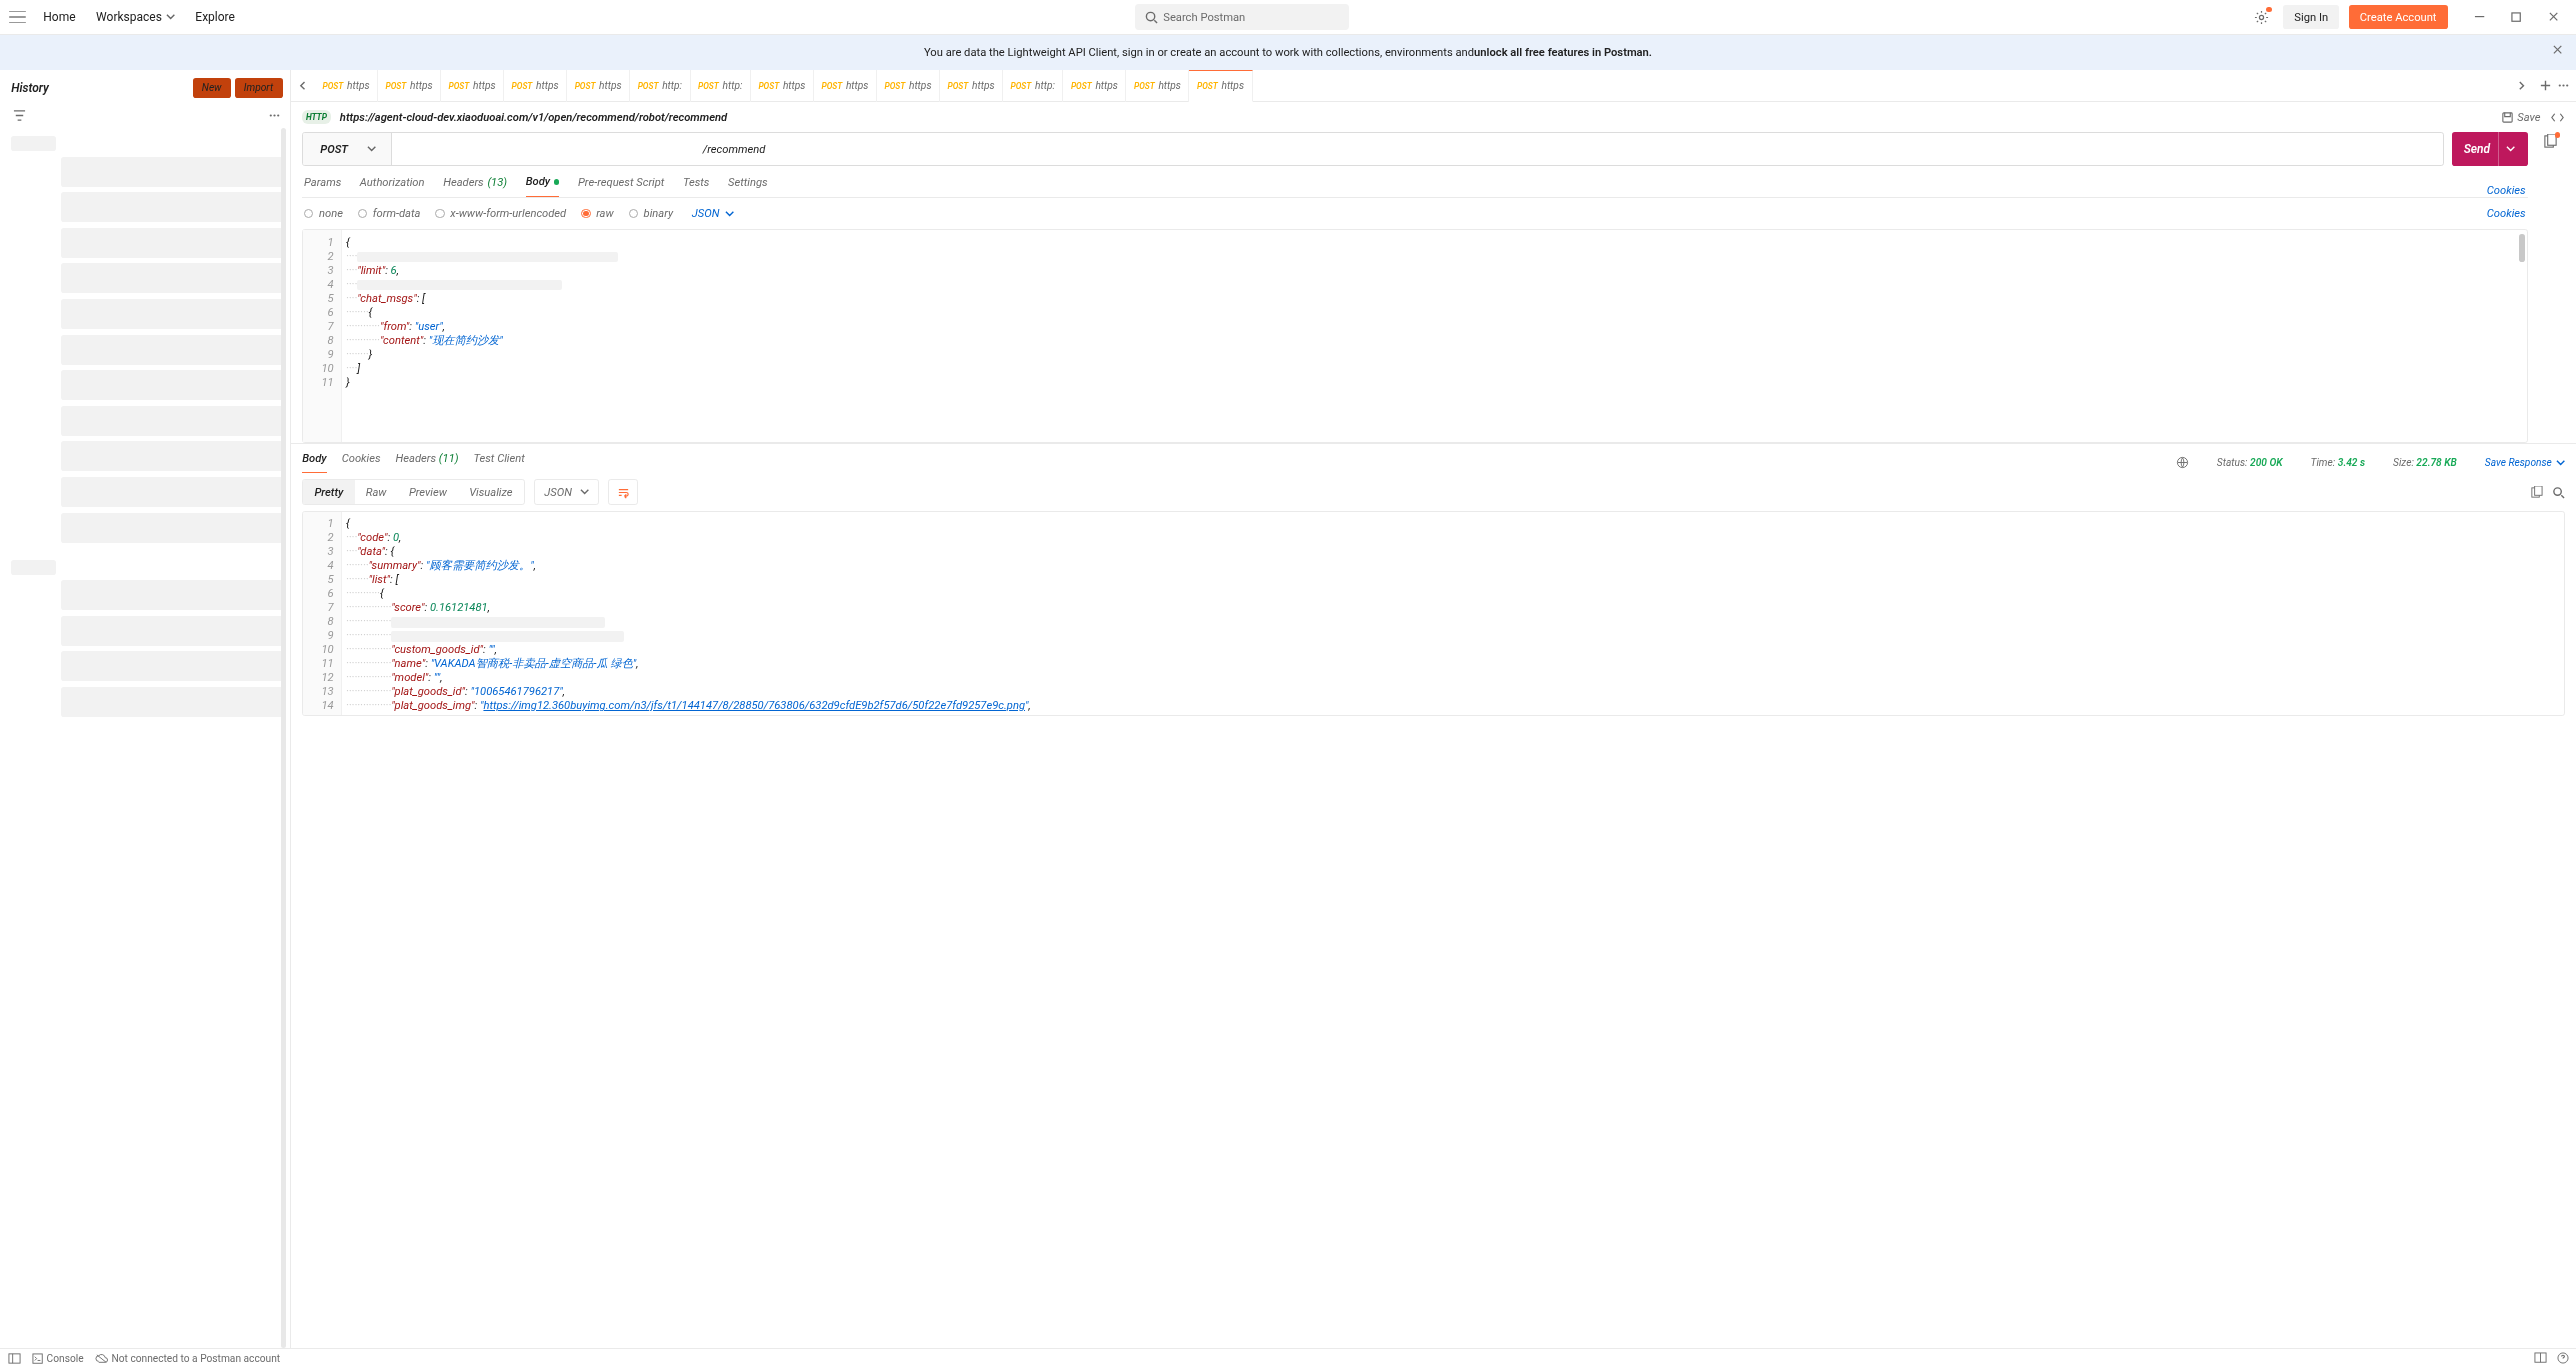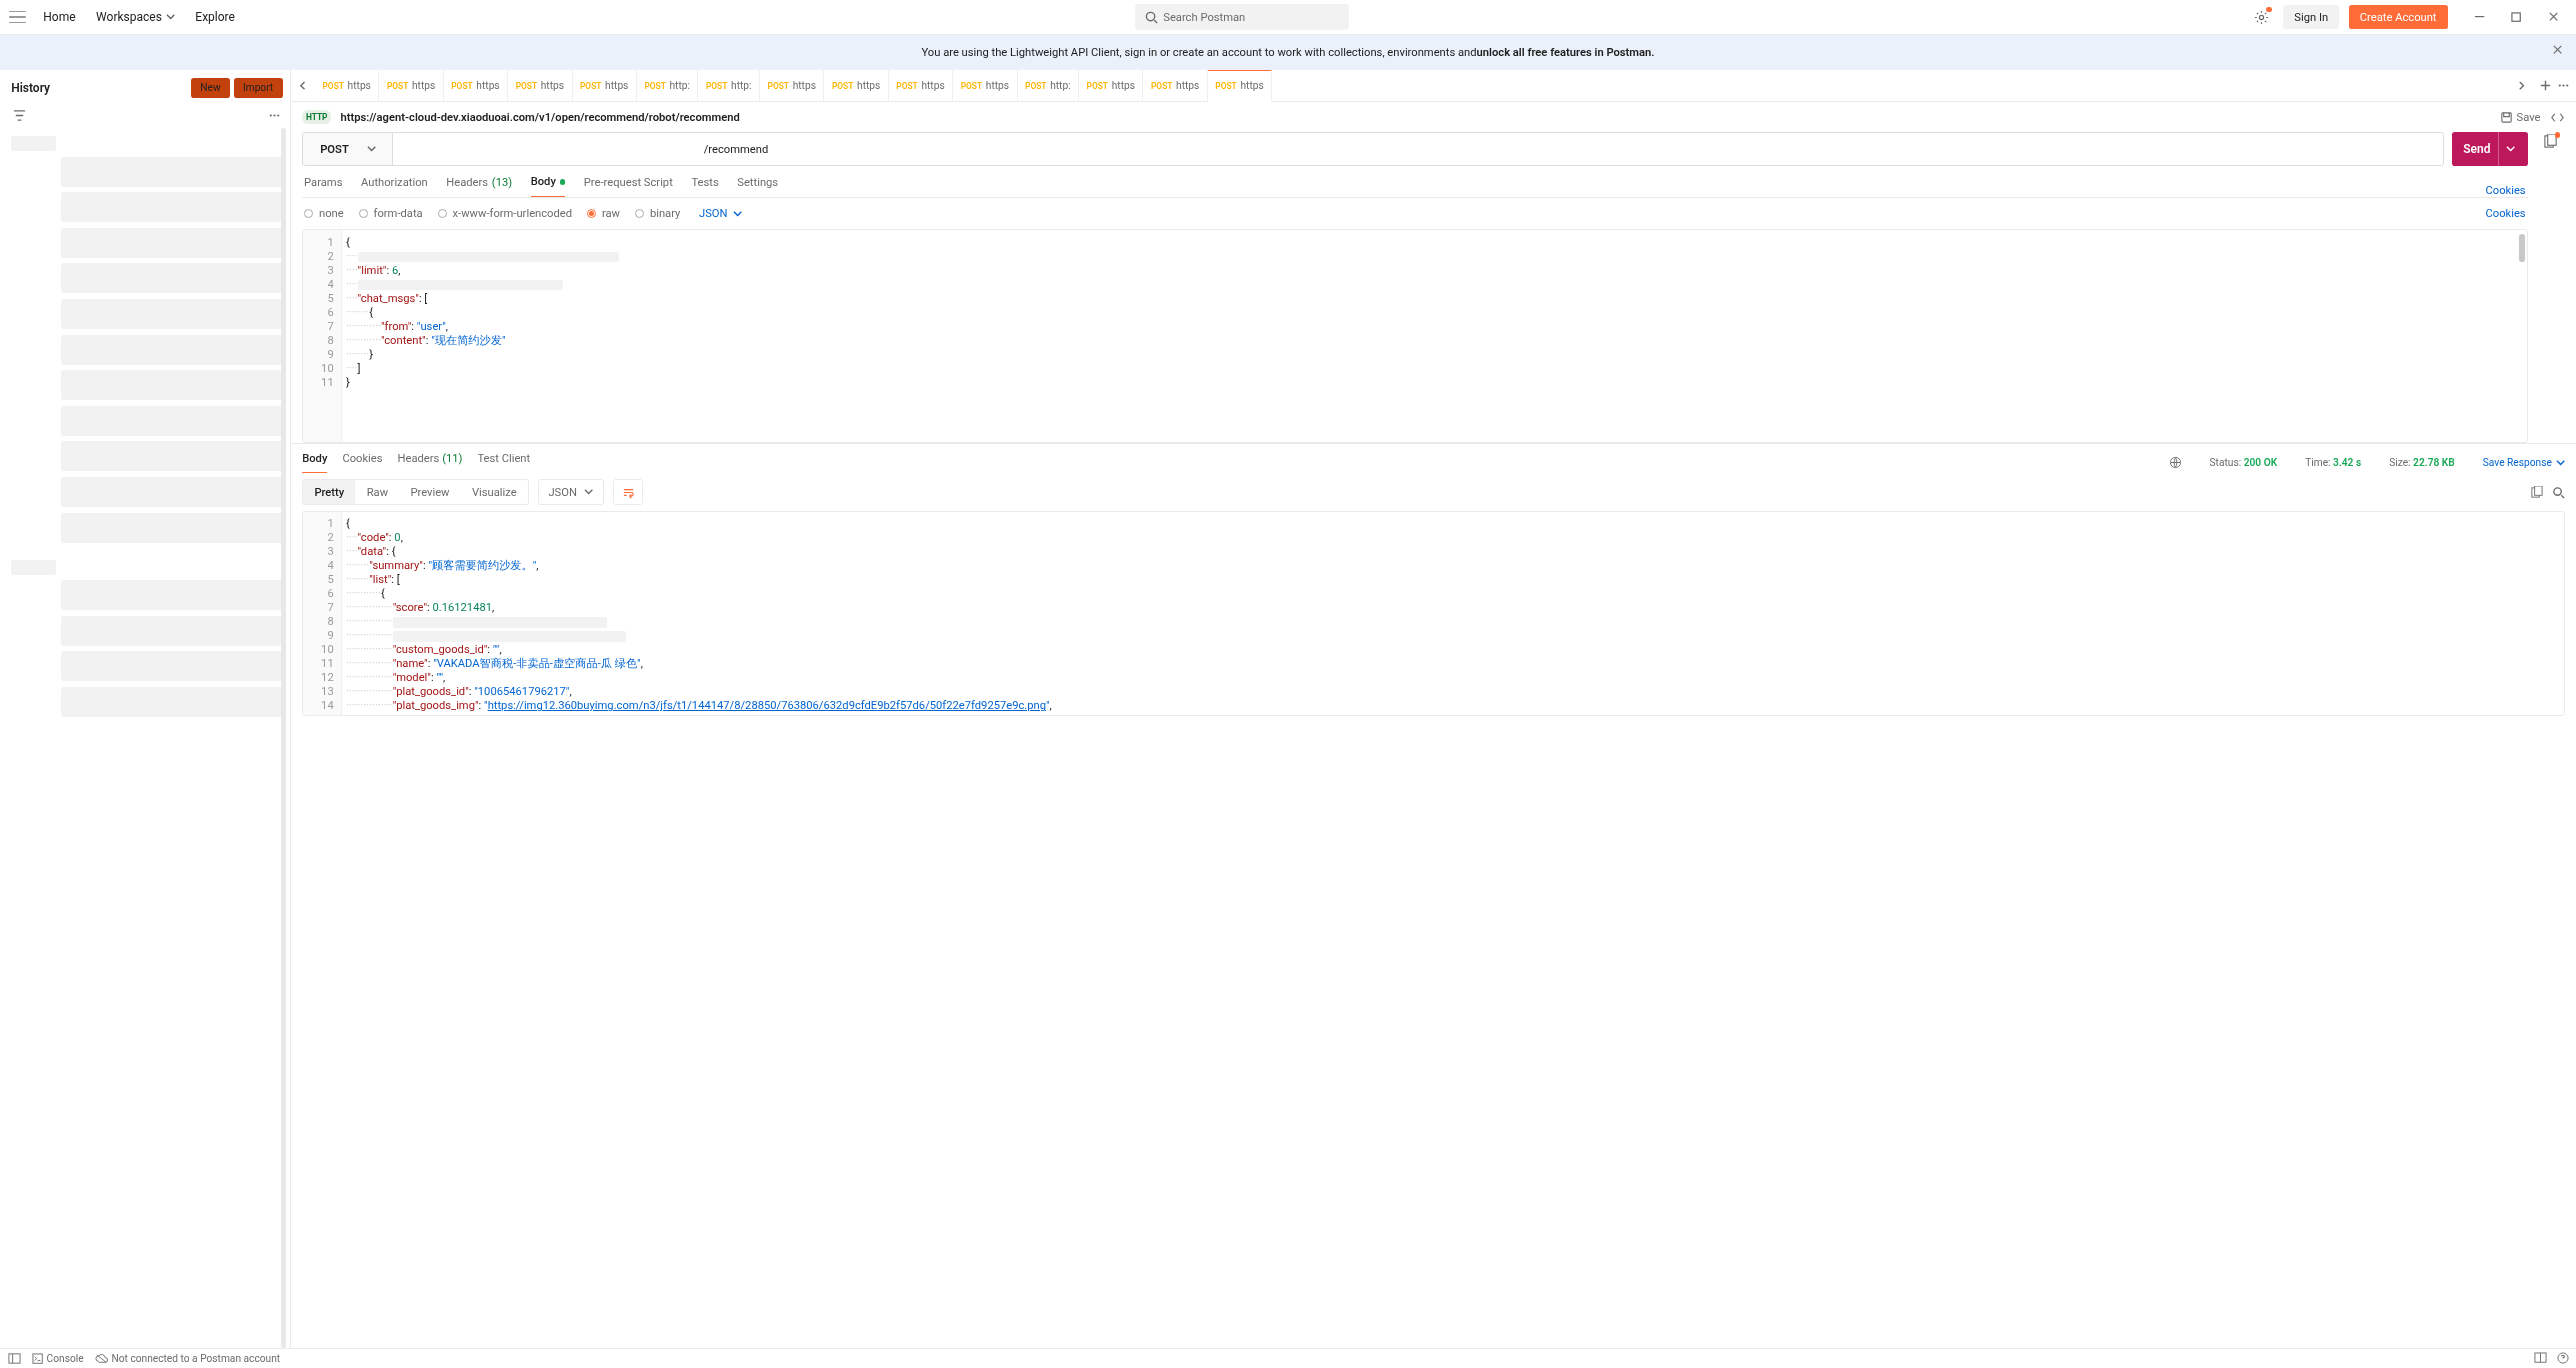--- a/index.html
+++ b/index.html
@@ -21,21 +21,21 @@
 .btn-create { background: #ff6c37; color: #fff; padding: 5.6px 11.2px; border-radius: 2.8px; font-size: 11.2px; cursor: pointer; }
 .winbtns { display: flex; gap: 11.2px; margin-left: 9.3px; }
 .winbtn { width: 26px; height: 26px; display: flex; align-items: center; justify-content: center; color: #6b6b6b; cursor: pointer; }
 
 
 .banner { background: #eaf1fb; height: 35px; display: flex; align-items: center; justify-content: center; font-size: 11.2px; color: #212121; position: relative; }
 .banner b { font-weight: 600; }
 .banner-close { position: absolute; right: 13px; top: 9.3px; color: #6b6b6b; cursor: pointer; }
 
 
-.mainrow { display: flex; height: calc(100vh - 35px - 35px - 20.5px); }
+.mainrow { display: flex; height: calc(100vh - 35px - 35px - 20.5px); font-style: italic; }
 .sidebar { width: 291px; border-right: 0.9px solid #eaeaea; display: flex; flex-direction: column; background: #fff; }
 .side-head { display: flex; align-items: center; justify-content: space-between; padding: 7.5px 7.5px 7.5px 11.2px; }
 .side-title { font-size: 12px; font-weight: 600; }
 .side-btns { display: flex; gap: 3.7px; }
 .side-btn { background: #c2410c; padding: 4.7px 9.3px; font-size: 10.2px; border-radius: 2.8px; cursor: pointer; }
 .side-filter { display: flex; align-items: center; justify-content: space-between; padding: 3.7px 9.3px 5.6px 13px; color: #6b6b6b; border-bottom: 0; }
 .side-list { flex: 1; overflow-y: auto; padding: 5.6px 0 0 9.3px; position: relative; }
 .hist-item { height: 30px; margin: 2.8px 7.5px 5.6px 3.7px; background: #f2f2f2; border-radius: 2.8px; }
 .hist-item.small { margin-left: 52px; }
 .hist-dot { position: absolute; right: 3.7px; top: 0; bottom: 0; width: 5.6px; background: #e8e8e8; border-radius: 2.8px; }
@@ -176,21 +176,21 @@
       <div class="winbtn">
           <svg width="11.2" height="11.2" viewBox="0 0 12 12">
             <path d="M2 2l8 8M10 2l-8 8" stroke="#6b6b6b" stroke-width="1.3"></path>
           </svg>
         </div>
     </div>
   </div>
 </div>
 
 <div class="banner">
-  <span>You are using the Lightweight API Client, sign in or create an account to work with collections, environments and </span>
+  <span>You are data the Lightweight API Client, sign in or create an account to work with collections, environments and </span>
   <b>unlock all free features in Postman.</b>
   <div class="banner-close">
     <svg width="11.2" height="11.2" viewBox="0 0 12 12">
         <path d="M2 2l8 8M10 2l-8 8" stroke="#6b6b6b" stroke-width="1.3"></path>
       </svg>
   </div>
 </div>
 
 <div class="mainrow">
 

